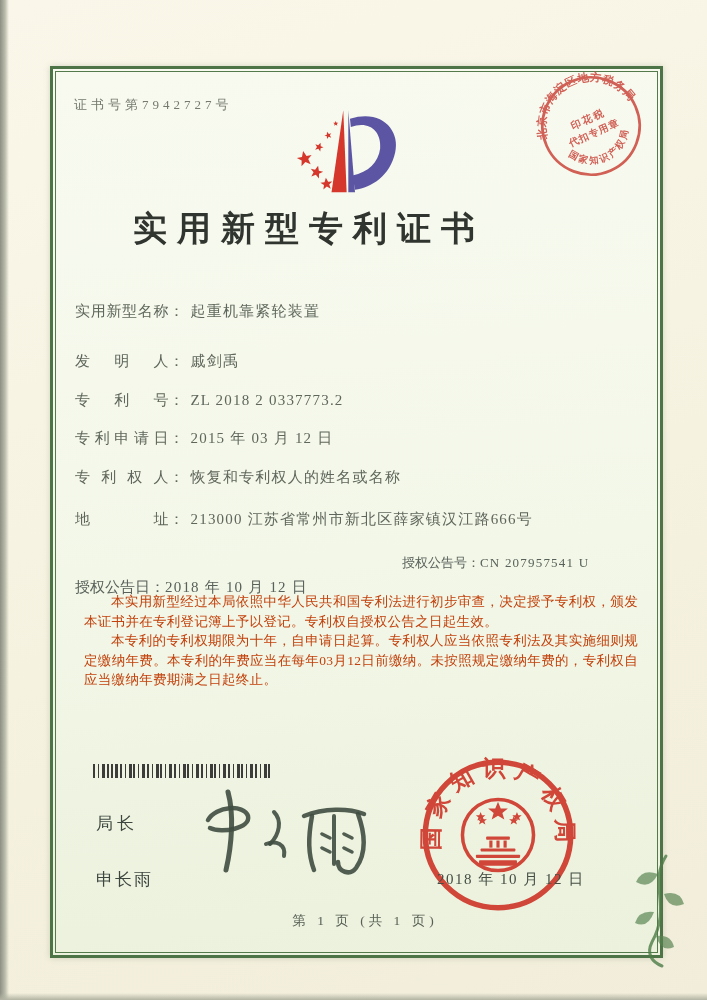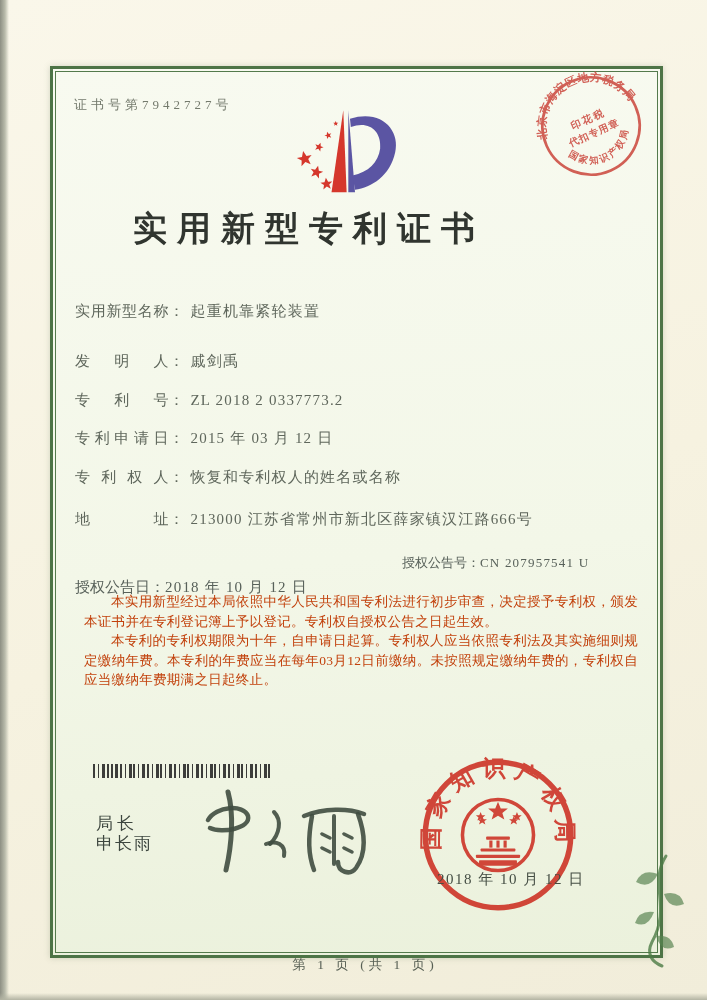--- a/index.html
+++ b/index.html
@@ -38,33 +38,33 @@
   .body-text p{margin:0;font-size:13.5px;line-height:19.5px;text-indent:2em;
     letter-spacing:.3px;text-align:justify;}
 
   .barcode{position:absolute;left:93px;top:764px;width:178px;height:14px;opacity:.88;
     background:
       repeating-linear-gradient(90deg,rgba(25,25,25,.95) 0 2px,rgba(0,0,0,0) 2px 5px,
         rgba(25,25,25,.95) 5px 6px,rgba(0,0,0,0) 6px 9px,
         rgba(25,25,25,.95) 9px 12px,rgba(0,0,0,0) 12px 13.5px);}
 
   .signer-title{position:absolute;left:96px;top:812px;font-size:17px;letter-spacing:4px;color:#3d463f;}
-  .signer-name{position:absolute;left:96px;top:832px;font-size:17px;letter-spacing:2px;color:#3d463f;}
+  .signer-name{position:absolute;left:96px;top:868px;font-size:17px;letter-spacing:2px;color:#3d463f;}
   .signature{position:absolute;left:196px;top:786px;width:190px;height:90px;}
 
   .seal{position:absolute;left:419px;top:756px;width:158px;height:158px;opacity:.92;}
   .seal-date{position:absolute;left:437px;top:870px;font-size:15px;letter-spacing:1.5px;
     color:#454e44;z-index:5;}
 
   .tax-stamp{position:absolute;left:537px;top:72px;width:108px;height:108px;
     transform:rotate(-24deg);opacity:.88;}
 
   .flourish{position:absolute;left:622px;top:850px;width:72px;height:120px;opacity:.8;}
 
-  .footer{position:absolute;left:60px;top:956px;width:610px;text-align:center;
+  .footer{position:absolute;left:60px;top:912px;width:610px;text-align:center;
     font-size:13.5px;letter-spacing:4px;color:#586055;}
 
   .logo{position:absolute;left:288px;top:106px;width:134px;height:94px;}
 </style>
 </head>
 <body>
 
 <div class="scan-edge-left"></div>
 <div class="scan-edge-bottom"></div>
 

